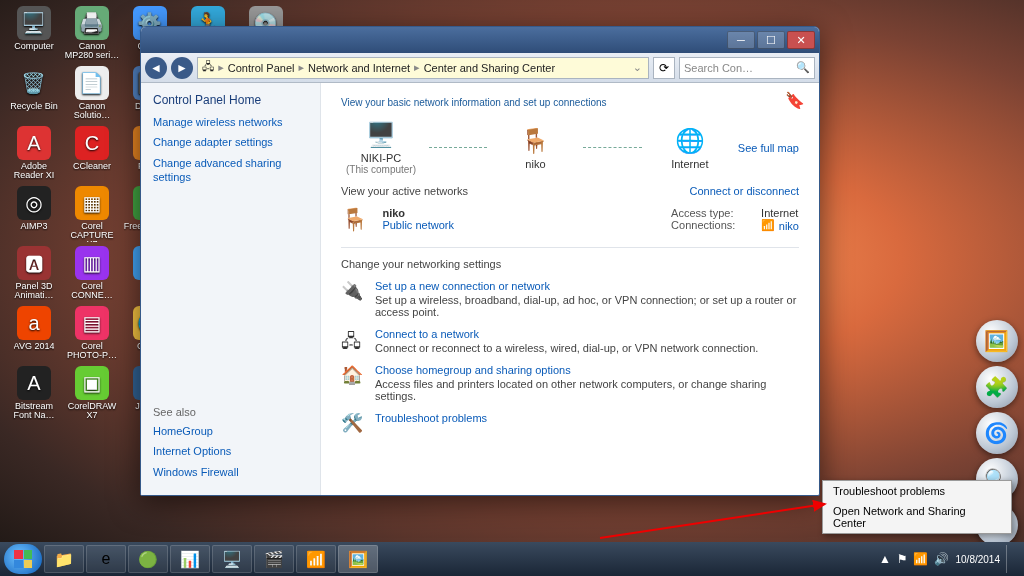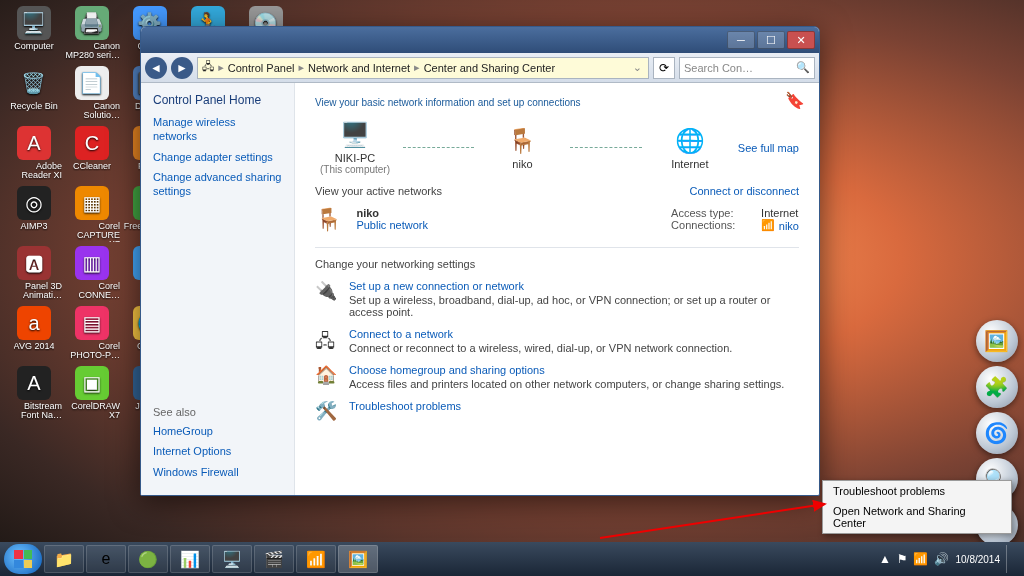--- a/index.html
+++ b/index.html
@@ -2,39 +2,39 @@
 <html><head>
 <meta charset="utf-8">
 <style>
 * { margin:0; padding:0; box-sizing:border-box; font-family:"Segoe UI",Tahoma,sans-serif; }
 body { width:1024px; height:576px; overflow:hidden; background:radial-gradient(ellipse at 65% 45%, #ff9a5b 0%, #d96a3e 25%, #7a4233 55%, #3a2824 80%, #1a1512 100%); position:relative; }
 
 .desktop { position:absolute; inset:0; }
 .icons { position:absolute; top:6px; left:6px; display:grid; grid-template-columns:repeat(5,56px); grid-auto-rows:60px; gap:0 2px; }
 .dicon { width:56px; height:60px; display:flex; flex-direction:column; align-items:center; color:#fff; font-size:9px; text-align:center; text-shadow:0 1px 2px #000; cursor:pointer; }
 .dicon .ic { width:34px; height:34px; border-radius:6px; margin-bottom:2px; display:flex; align-items:center; justify-content:center; font-size:20px; }
-.dicon .lbl { line-height:1; max-height:20px; overflow:hidden;text-align:right; }
+.dicon .lbl { line-height:1; max-height:20px; overflow:hidden; }
 
 .window { position:absolute; left:140px; top:26px; width:680px; height:470px; background:#fff; border:1px solid #365a8a; border-radius:6px 6px 2px 2px; box-shadow:0 6px 30px rgba(0,0,0,.6); display:flex; flex-direction:column; overflow:hidden; }
 .titlebar { height:26px; background:linear-gradient(#4b6e9e,#2f4d78); display:flex; justify-content:flex-end; align-items:center; padding:0 4px; gap:2px; }
 .wbtn { width:28px; height:18px; background:rgba(255,255,255,.2); border:1px solid rgba(0,0,0,.3); border-radius:2px; color:#fff; font-size:11px; display:flex; align-items:center; justify-content:center; cursor:pointer; }
 .wbtn.close { background:#c95050; }
 
 .toolbar { height:30px; background:linear-gradient(#e9eef5,#d4dde9); border-bottom:1px solid #b0bac6; display:flex; align-items:center; padding:0 4px; gap:4px; }
 .navarrow { width:22px; height:22px; border-radius:50%; background:#3a5a88; color:#fff; display:flex; align-items:center; justify-content:center; font-size:12px; cursor:pointer; }
 .addrbar { flex:1; height:22px; background:#fefbd8; border:1px solid #aab4c0; display:flex; align-items:center; font-size:11px; color:#222; }
 .addrbar .crumb { padding:0 4px; cursor:pointer; }
 .addrbar .sep { color:#888; }
 .addrbar .drop { margin-left:auto; padding:0 6px; color:#888; cursor:pointer; }
 .refresh { width:22px; height:22px; border:1px solid #aab4c0; background:#fff; display:flex; align-items:center; justify-content:center; font-size:12px; cursor:pointer; }
 .search { width:136px; height:22px; border:1px solid #aab4c0; background:#fff; display:flex; align-items:center; padding:0 4px; font-size:11px; color:#888; }
 .search .mag { margin-left:auto; }
 
 .body { flex:1; display:flex; overflow:hidden; }
-.sidebar { width:154px; background:#f2f5f9; border-right:1px solid #dfe4ea; padding:10px 12px; font-size:11px; display:flex; flex-direction:column; }
+.sidebar { width:180px; background:#f2f5f9; border-right:1px solid #dfe4ea; padding:10px 12px; font-size:11px; display:flex; flex-direction:column; }
 .sidetitle { color:#1a3e7a; font-size:12px; margin-bottom:8px; }
 .sidelink { color:#0a5bb8; margin-bottom:6px; cursor:pointer; line-height:1.3; }
 .seealso { margin-top:auto; }
 .seealso .hdr { color:#666; margin-bottom:6px; }
 
 .content { flex:1; padding:14px 20px; font-size:11px; color:#333; overflow:auto; position:relative; }
 .bookmark { position:absolute; right:14px; top:8px; color:#a03030; font-size:16px; }
 .ctitle { color:#1a5a9a; font-size:10px; margin-bottom:12px; }
 .netmap { display:flex; align-items:center; gap:8px; margin-bottom:4px; }
 .nmitem { width:80px; text-align:center; }

